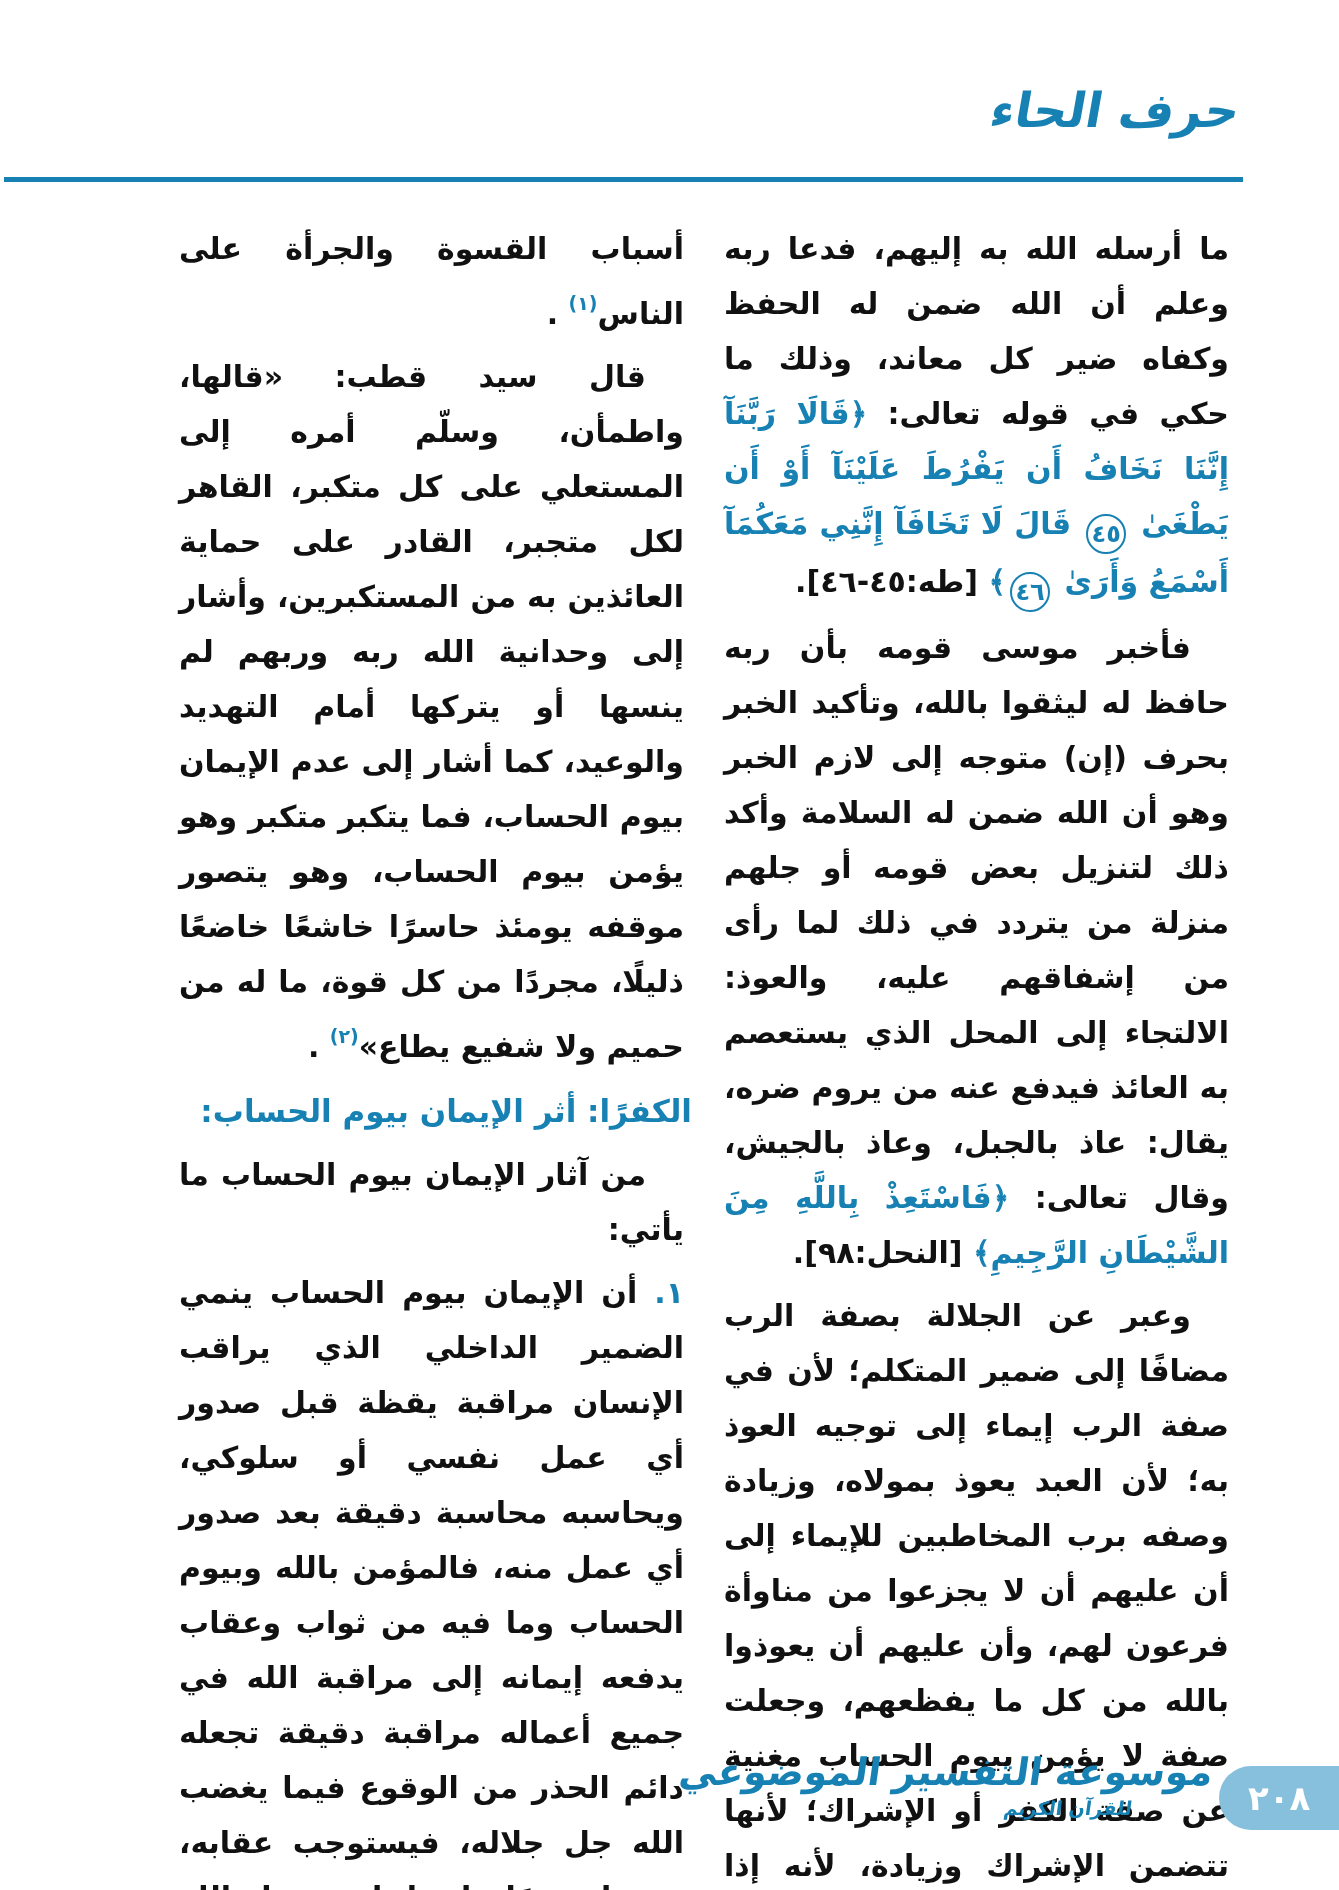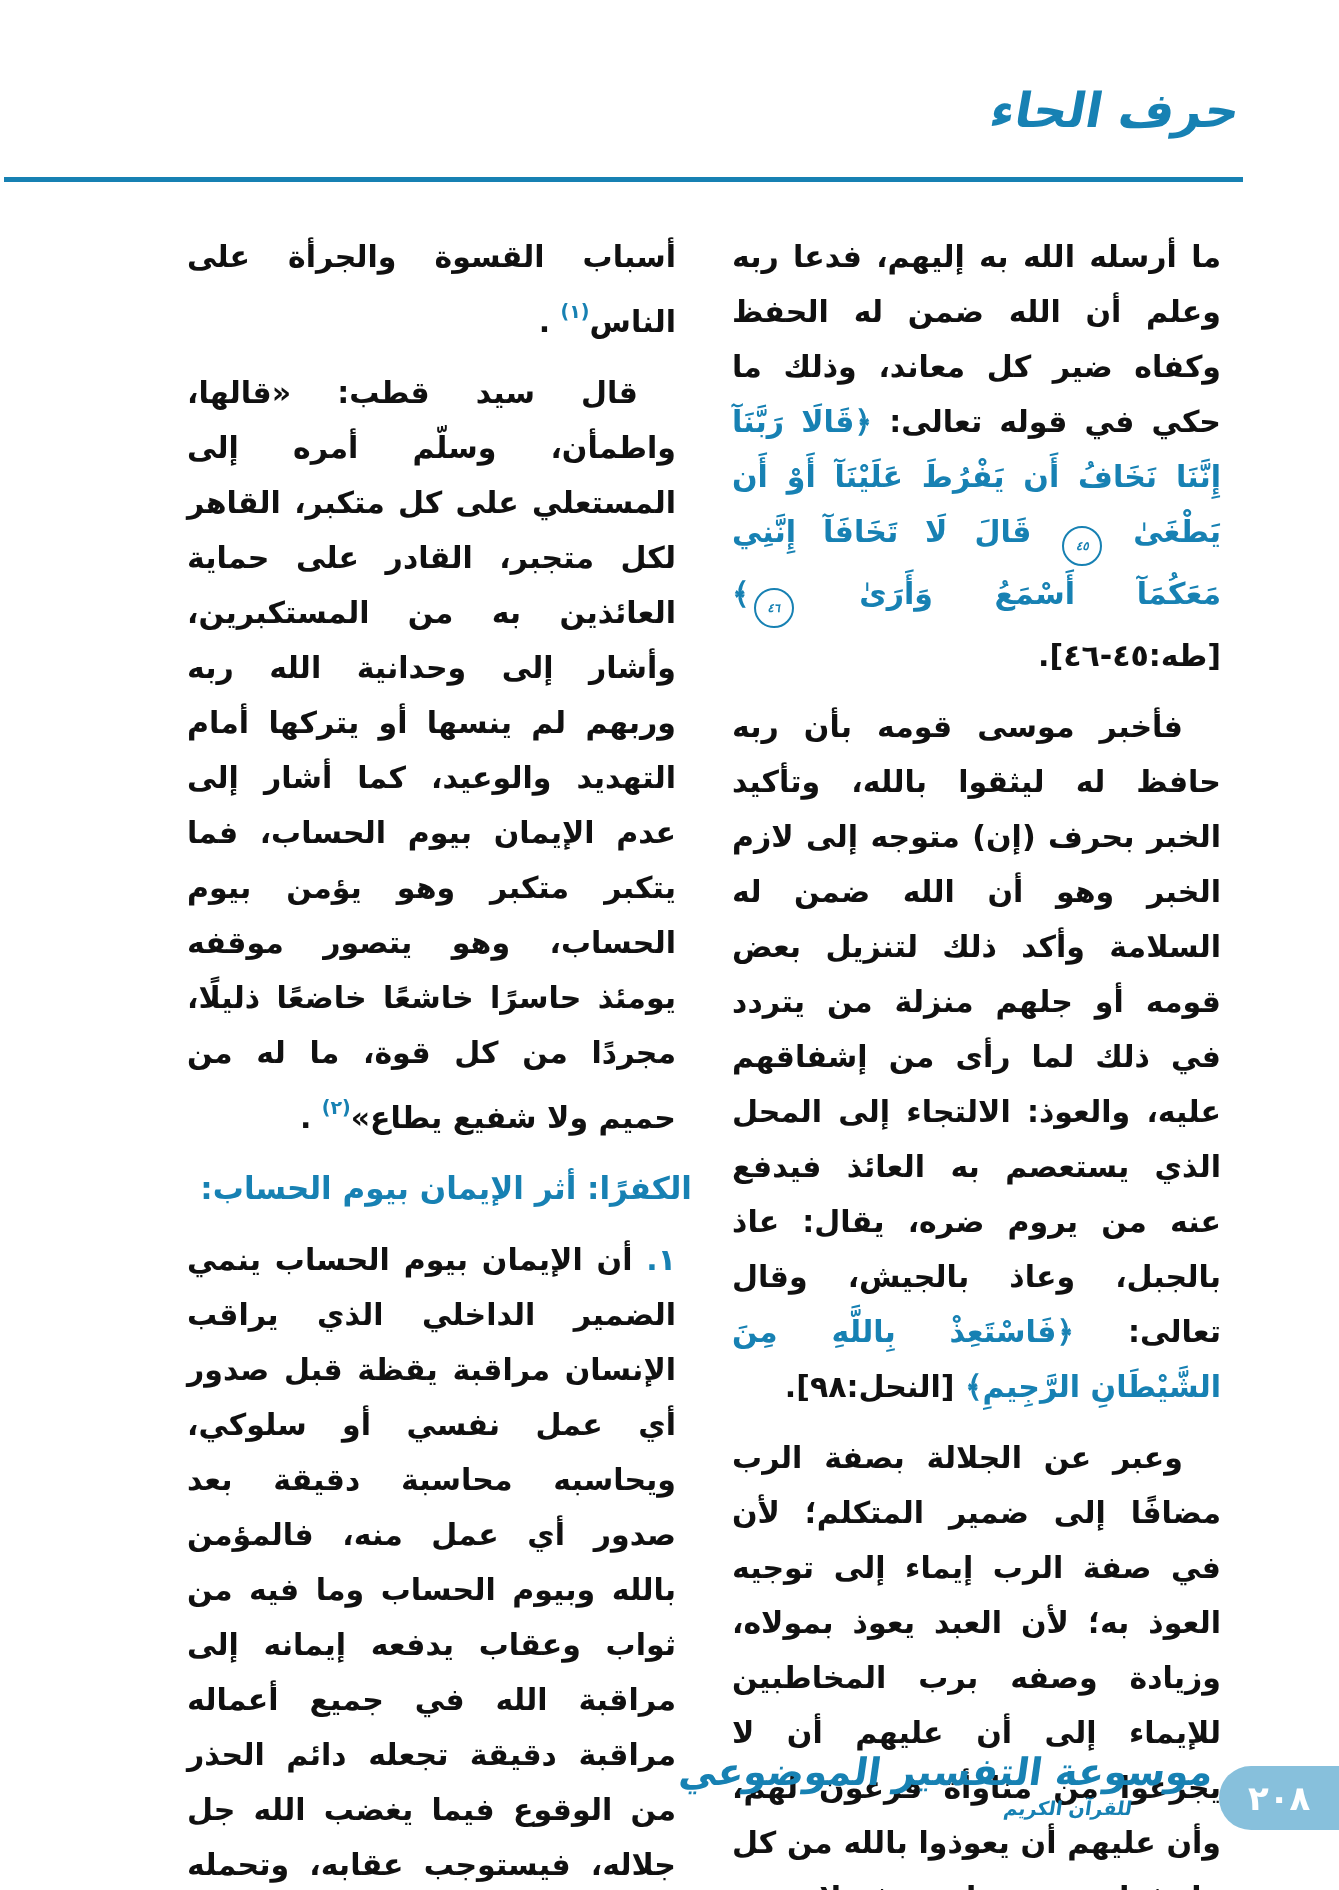--- a/index.html
+++ b/index.html
@@ -35,34 +35,33 @@
   
   .columns{
     position:absolute;top:213px;right:102px;width:1066px;
     display:flex;gap:24px;
   }
   .col{
     width:521px;
     font-size:30px;line-height:55px;font-weight:bold;
     text-align:justify;
   }
-  .col p{margin:16px;}
+  .col p{margin:8px;}
   .indent{text-indent:38px;}
   .accent{color:var(--accent);}
   .quran{color:var(--accent);}
   .ayah-num{
     display:inline-flex;align-items:center;justify-content:center;
     width:36px;height:36px;
     border:2px solid var(--accent);
     border-radius:50%;
     color:var(--accent);
-    font-size:12px;line-height:1;
+    font-size:24px;line-height:1;
     vertical-align:-8px;
     margin:0 4px;
-    font-style:italic;
   }
   .fn-ref{
     color:var(--accent);
     font-size:19px;
     vertical-align:14px;
   }
   .section-heading{
     color:var(--accent);
     font-size:31px;
     margin:10px 0 6px !important;
@@ -101,20 +100,21 @@
     <div class="col">
       <p><span>ما أرسله الله به إليهم، فدعا ربه وعلم أن الله ضمن له الحفظ وكفاه ضير كل معاند، وذلك ما حكي في قوله تعالى: </span><span class="quran">﴿قَالَا رَبَّنَآ إِنَّنَا نَخَافُ أَن يَفْرُطَ عَلَيْنَآ أَوْ أَن يَطْغَىٰ </span><span class="ayah-num">٤٥</span><span class="quran"> قَالَ لَا تَخَافَآ إِنَّنِي مَعَكُمَآ أَسْمَعُ وَأَرَىٰ </span><span class="ayah-num">٤٦</span><span class="quran">﴾</span><span> [طه:٤٥-٤٦].</span></p>
       <p class="indent"><span>فأخبر موسى قومه بأن ربه حافظ له ليثقوا بالله، وتأكيد الخبر بحرف (إن) متوجه إلى لازم الخبر وهو أن الله ضمن له السلامة وأكد ذلك لتنزيل بعض قومه أو جلهم منزلة من يتردد في ذلك لما رأى من إشفاقهم عليه، والعوذ: الالتجاء إلى المحل الذي يستعصم به العائذ فيدفع عنه من يروم ضره، يقال: عاذ بالجبل، وعاذ بالجيش، وقال تعالى: </span><span class="quran">﴿فَاسْتَعِذْ بِاللَّهِ مِنَ الشَّيْطَانِ الرَّجِيمِ﴾</span><span> [النحل:٩٨].</span></p>
       <p class="indent"><span>وعبر عن الجلالة بصفة الرب مضافًا إلى ضمير المتكلم؛ لأن في صفة الرب إيماء إلى توجيه العوذ به؛ لأن العبد يعوذ بمولاه، وزيادة وصفه برب المخاطبين للإيماء إلى أن عليهم أن لا يجزعوا من مناوأة فرعون لهم، وأن عليهم أن يعوذوا بالله من كل ما يفظعهم، وجعلت صفة لا يؤمن بيوم الحساب مغنية عن صفة الكفر أو الإشراك؛ لأنها تتضمن الإشراك وزيادة، لأنه إذا اجتمع في المرء التجبر والتكذيب بالجزاء قلت مبالاته بعواقب أعماله فكملت فيه</span></p>
     </div>
 
     <div class="col">
       <p><span>أسباب القسوة والجرأة على الناس</span><span class="fn-ref">(١)</span><span> .</span></p>
       <p class="indent"><span>قال سيد قطب: «قالها، واطمأن، وسلّم أمره إلى المستعلي على كل متكبر، القاهر لكل متجبر، القادر على حماية العائذين به من المستكبرين، وأشار إلى وحدانية الله ربه وربهم لم ينسها أو يتركها أمام التهديد والوعيد، كما أشار إلى عدم الإيمان بيوم الحساب، فما يتكبر متكبر وهو يؤمن بيوم الحساب، وهو يتصور موقفه يومئذ حاسرًا خاشعًا خاضعًا ذليلًا، مجردًا من كل قوة، ما له من حميم ولا شفيع يطاع»</span><span class="fn-ref">(٢)</span><span> .</span></p>
       <p class="section-heading">الكفرًا: أثر الإيمان بيوم الحساب:</p>
+      <p class="indent"><span>من آثار الإيمان بيوم الحساب ما يأتي:</span></p>
       <p><span class="accent">١.</span><span> أن الإيمان بيوم الحساب ينمي الضمير الداخلي الذي يراقب الإنسان مراقبة يقظة قبل صدور أي عمل نفسي أو سلوكي، ويحاسبه محاسبة دقيقة بعد صدور أي عمل منه، فالمؤمن بالله وبيوم الحساب وما فيه من ثواب وعقاب يدفعه إيمانه إلى مراقبة الله في جميع أعماله مراقبة دقيقة تجعله دائم الحذر من الوقوع فيما يغضب الله جل جلاله، فيستوجب عقابه، وتحمله دومًا على اتباع مرضاة الله سبحانه عله ينال ثوابه.</span></p>
 
     </div>
 
   </div>
 
   <div class="footer-logo">
     <div class="logo-main">موسوعة التفسير الموضوعي</div>
     <div class="logo-sub">للقرآن الكريم</div>
   </div>

